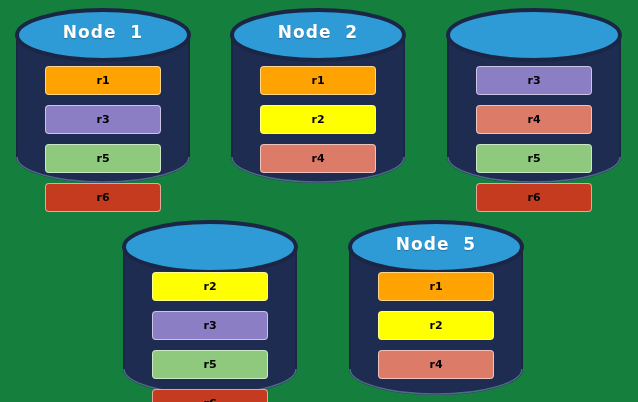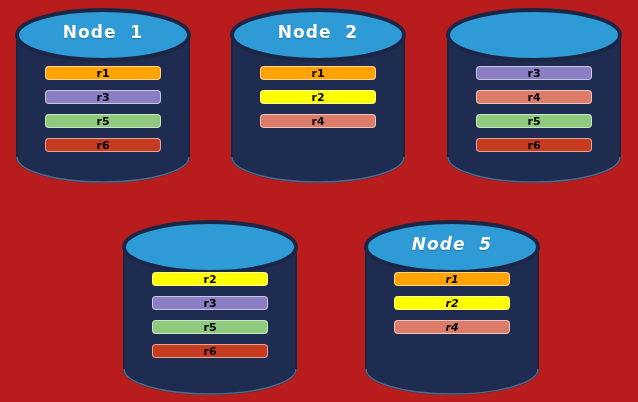--- a/index.html
+++ b/index.html
@@ -5,40 +5,40 @@
   html, body {
     margin: 0;
     padding: 0;
     background: #ffffff;
     font-family: "DejaVu Sans", "Liberation Sans", sans-serif;
   }
   .canvas {
     position: relative;
     width: 638px;
     height: 402px;
-    background: #b91c1c;
+    background: #15803d;
     overflow: hidden;
   }
   .node {
     position: absolute;
     width: 180px;
     height: 178px;
   }
   .node svg {
     position: absolute;
     top: 0;
     left: 0;
     width: 180px;
     height: 178px;
   }
   .n1 { left: 13px;  top: 8px;   }
   .n2 { left: 228px; top: 8px;   }
   .n3 { left: 444px; top: 8px;   }
   .n4 { left: 120px; top: 220px; }
-  .n5 { left: 362px; top: 220px; font-style: italic; }
+  .n5 { left: 346px; top: 220px; }
 
   .title {
     position: absolute;
     top: 14px;
     left: 0;
     right: 0;
     text-align: center;
     color: #ffffff;
     font-size: 17px;
     font-weight: bold;
@@ -48,21 +48,21 @@
   }
   .bars {
     position: absolute;
     left: 0;
     right: 0;
   }
   .row-top    .bars { top: 58px; }
   .row-bottom .bars { top: 52px; }
   .bar {
     width: 116px;
-    height: 14px;
+    height: 29px;
     margin: 0 auto 10px auto;
     border-radius: 4px;
     border: 1px solid rgba(255,255,255,0.55);
     box-sizing: border-box;
     display: flex;
     align-items: center;
     justify-content: center;
     color: #000000;
     font-size: 11px;
     font-weight: bold;

